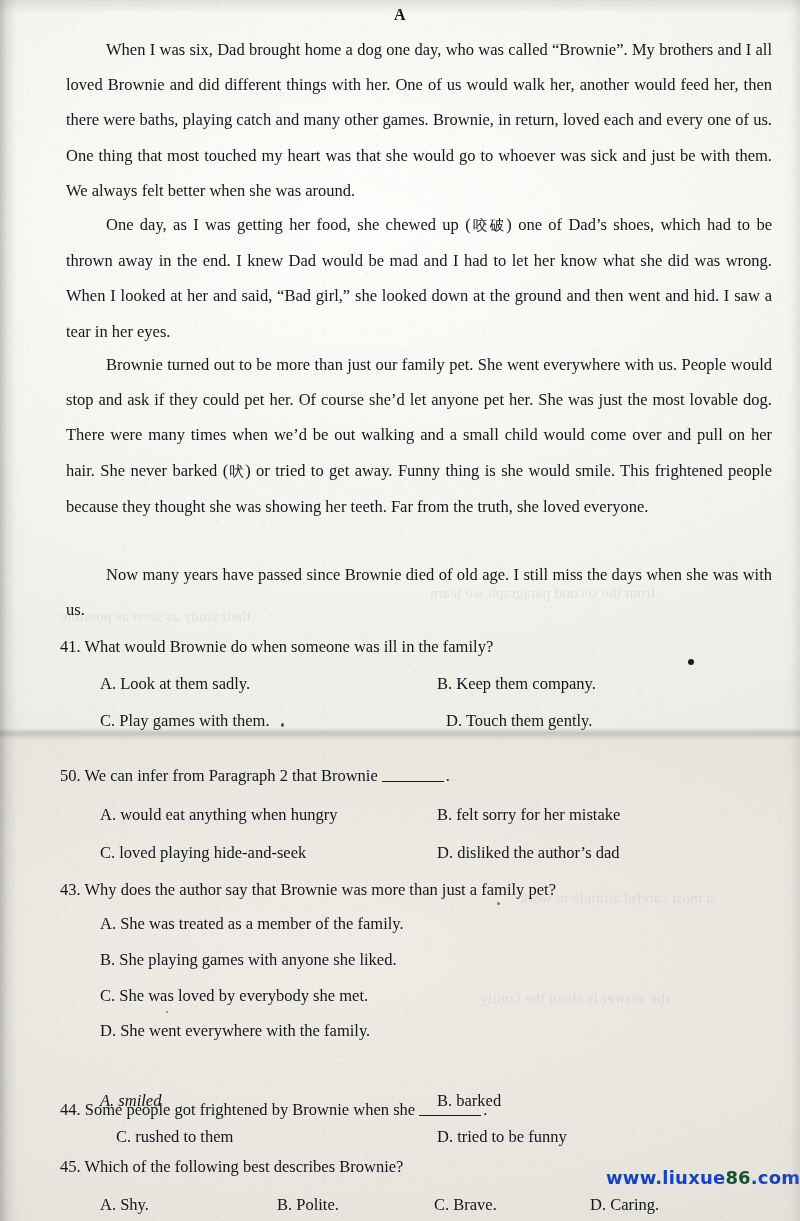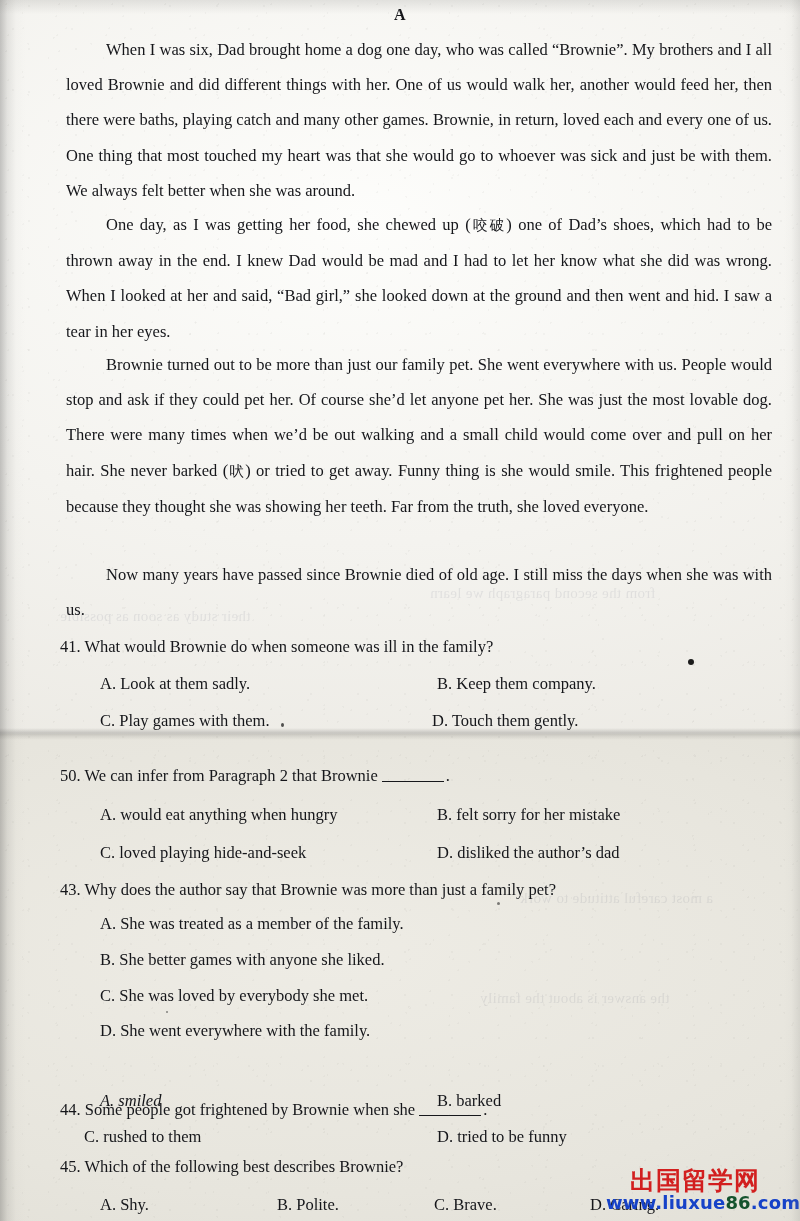--- a/index.html
+++ b/index.html
@@ -230,21 +230,21 @@
         <span>Look at them sadly.</span>
       </div>
       <div class="opt" style="left:437px; top:674px;">
         <span>B.</span>
         <span>Keep them company.</span>
       </div>
       <div class="opt" style="left:100px; top:711px;">
         <span>C.</span>
         <span>Play games with them.</span>
       </div>
-      <div class="opt" style="left:432px; top:711px;">
+      <div class="opt" style="left:446px; top:711px;">
         <span>D.</span>
         <span>Touch them gently.</span>
       </div>
     </div>
 
     <div class="question">
       <div class="q-stem" style="top:766px;">
         <span>50.</span>
         <span>We can infer from Paragraph 2 that Brownie</span><span class="blank"></span><span>.</span>
       </div>
@@ -270,21 +270,21 @@
       <div class="q-stem" style="top:880px;">
         <span>43.</span>
         <span>Why does the author say that Brownie was more than just a family pet?</span>
       </div>
       <div class="opt" style="left:100px; top:914px;">
         <span>A.</span>
         <span>She was treated as a member of the family.</span>
       </div>
       <div class="opt" style="left:100px; top:950px;">
         <span>B.</span>
-        <span>She better games with anyone she liked.</span>
+        <span>She playing games with anyone she liked.</span>
       </div>
       <div class="opt" style="left:100px; top:986px;">
         <span>C.</span>
         <span>She was loved by everybody she met.</span>
       </div>
       <div class="opt" style="left:100px; top:1021px;">
         <span>D.</span>
         <span>She went everywhere with the family.</span>
       </div>
     </div>
@@ -295,21 +295,21 @@
         <span>Some people got frightened by Brownie when she</span><span class="blank"></span><span>.</span>
       </div>
       <div class="opt" style="left:100px; top:1091px;font-style:italic;">
         <span>A.</span>
         <span>smiled</span>
       </div>
       <div class="opt" style="left:437px; top:1091px;">
         <span>B.</span>
         <span>barked</span>
       </div>
-      <div class="opt" style="left:84px; top:1127px;text-align:right;">
+      <div class="opt" style="left:116px; top:1127px;text-align:right;">
         <span>C.</span>
         <span>rushed to them</span>
       </div>
       <div class="opt" style="left:437px; top:1127px;">
         <span>D.</span>
         <span>tried to be funny</span>
       </div>
     </div>
 
     <div class="question">
@@ -331,21 +331,20 @@
       </div>
       <div class="opt" style="left:590px; top:1195px;">
         <span>D.</span>
         <span>Caring.</span>
       </div>
     </div>
 
   </div>
 
   <div class="watermark">
-    <span class="wm-cn">出国留学网</span>
     <span class="wm-url"><span>www.liuxue</span><span class="hl">86</span><span>.com</span></span>
   </div>
 
   <div class="speck" style="left:688px; top:659px; width:6px; height:6px;"></div>
   <div class="speck" style="left:281px; top:723px; width:3px; height:4px; opacity:.75;"></div>
   <div class="speck" style="left:497px; top:902px; width:3px; height:3px; opacity:.55;"></div>
   <div class="speck" style="left:166px; top:1011px; width:2px; height:2px; opacity:.5;"></div>
 
   <div class="grain"></div>
   <div class="edge-left"></div>

